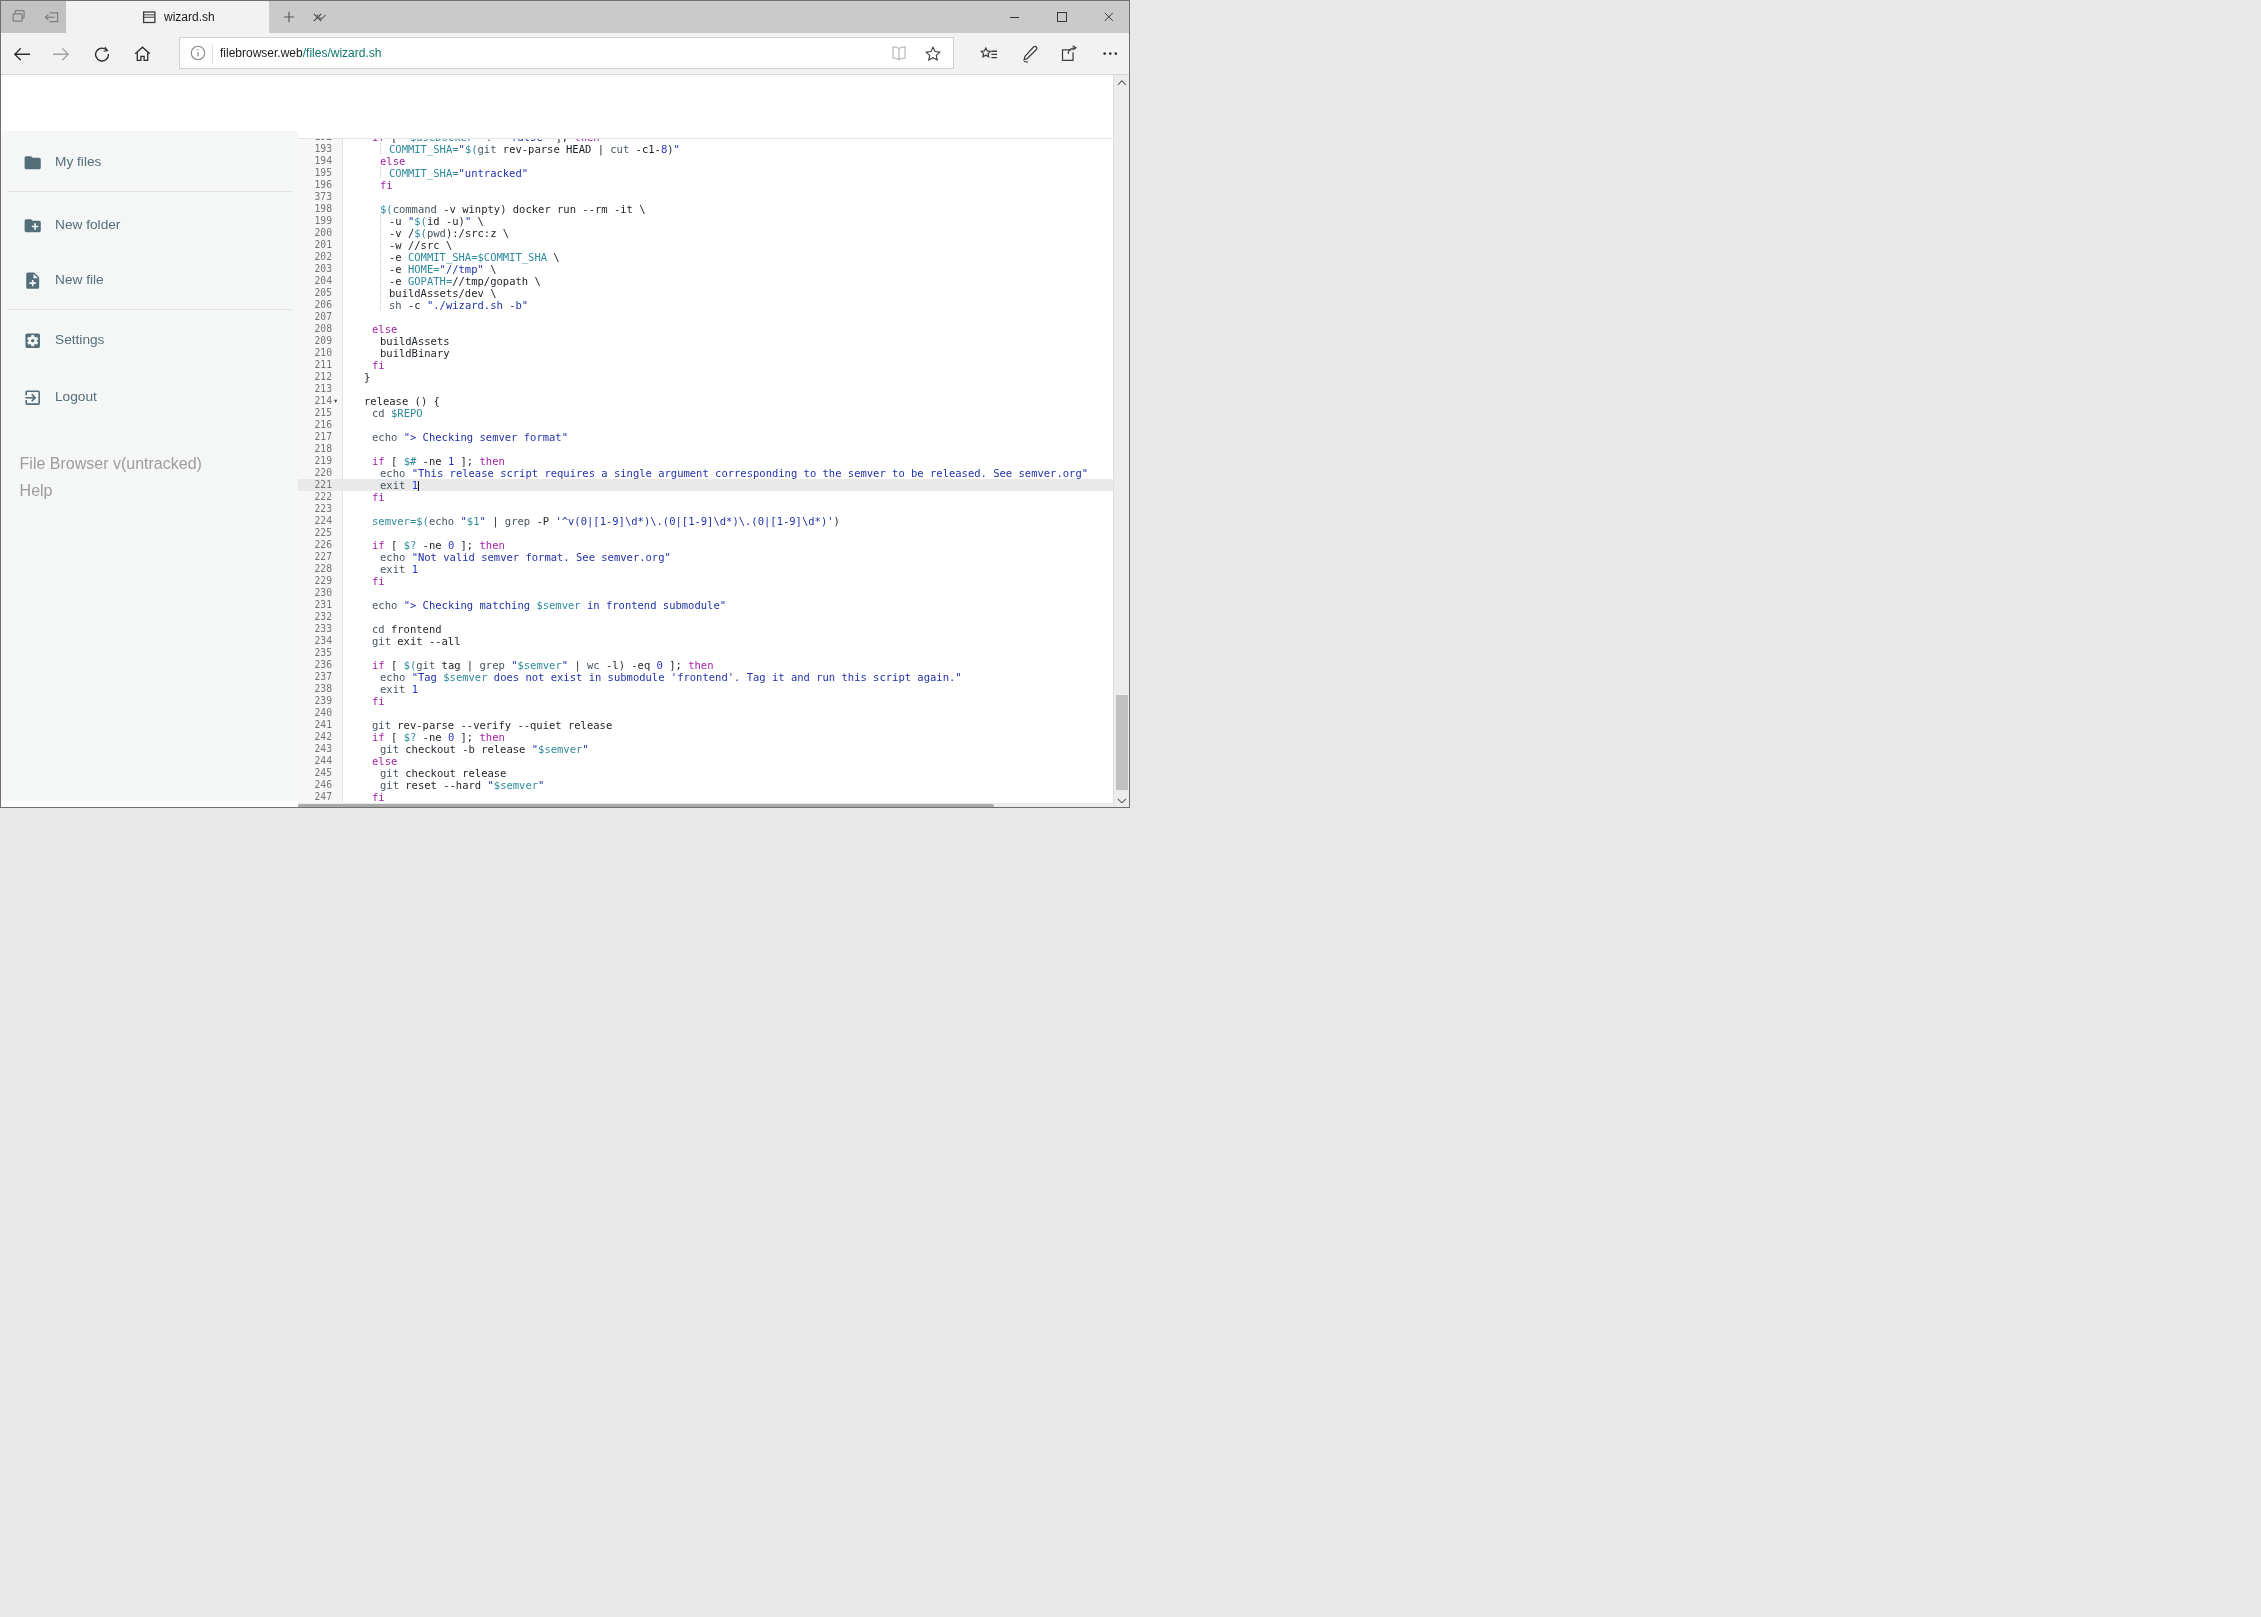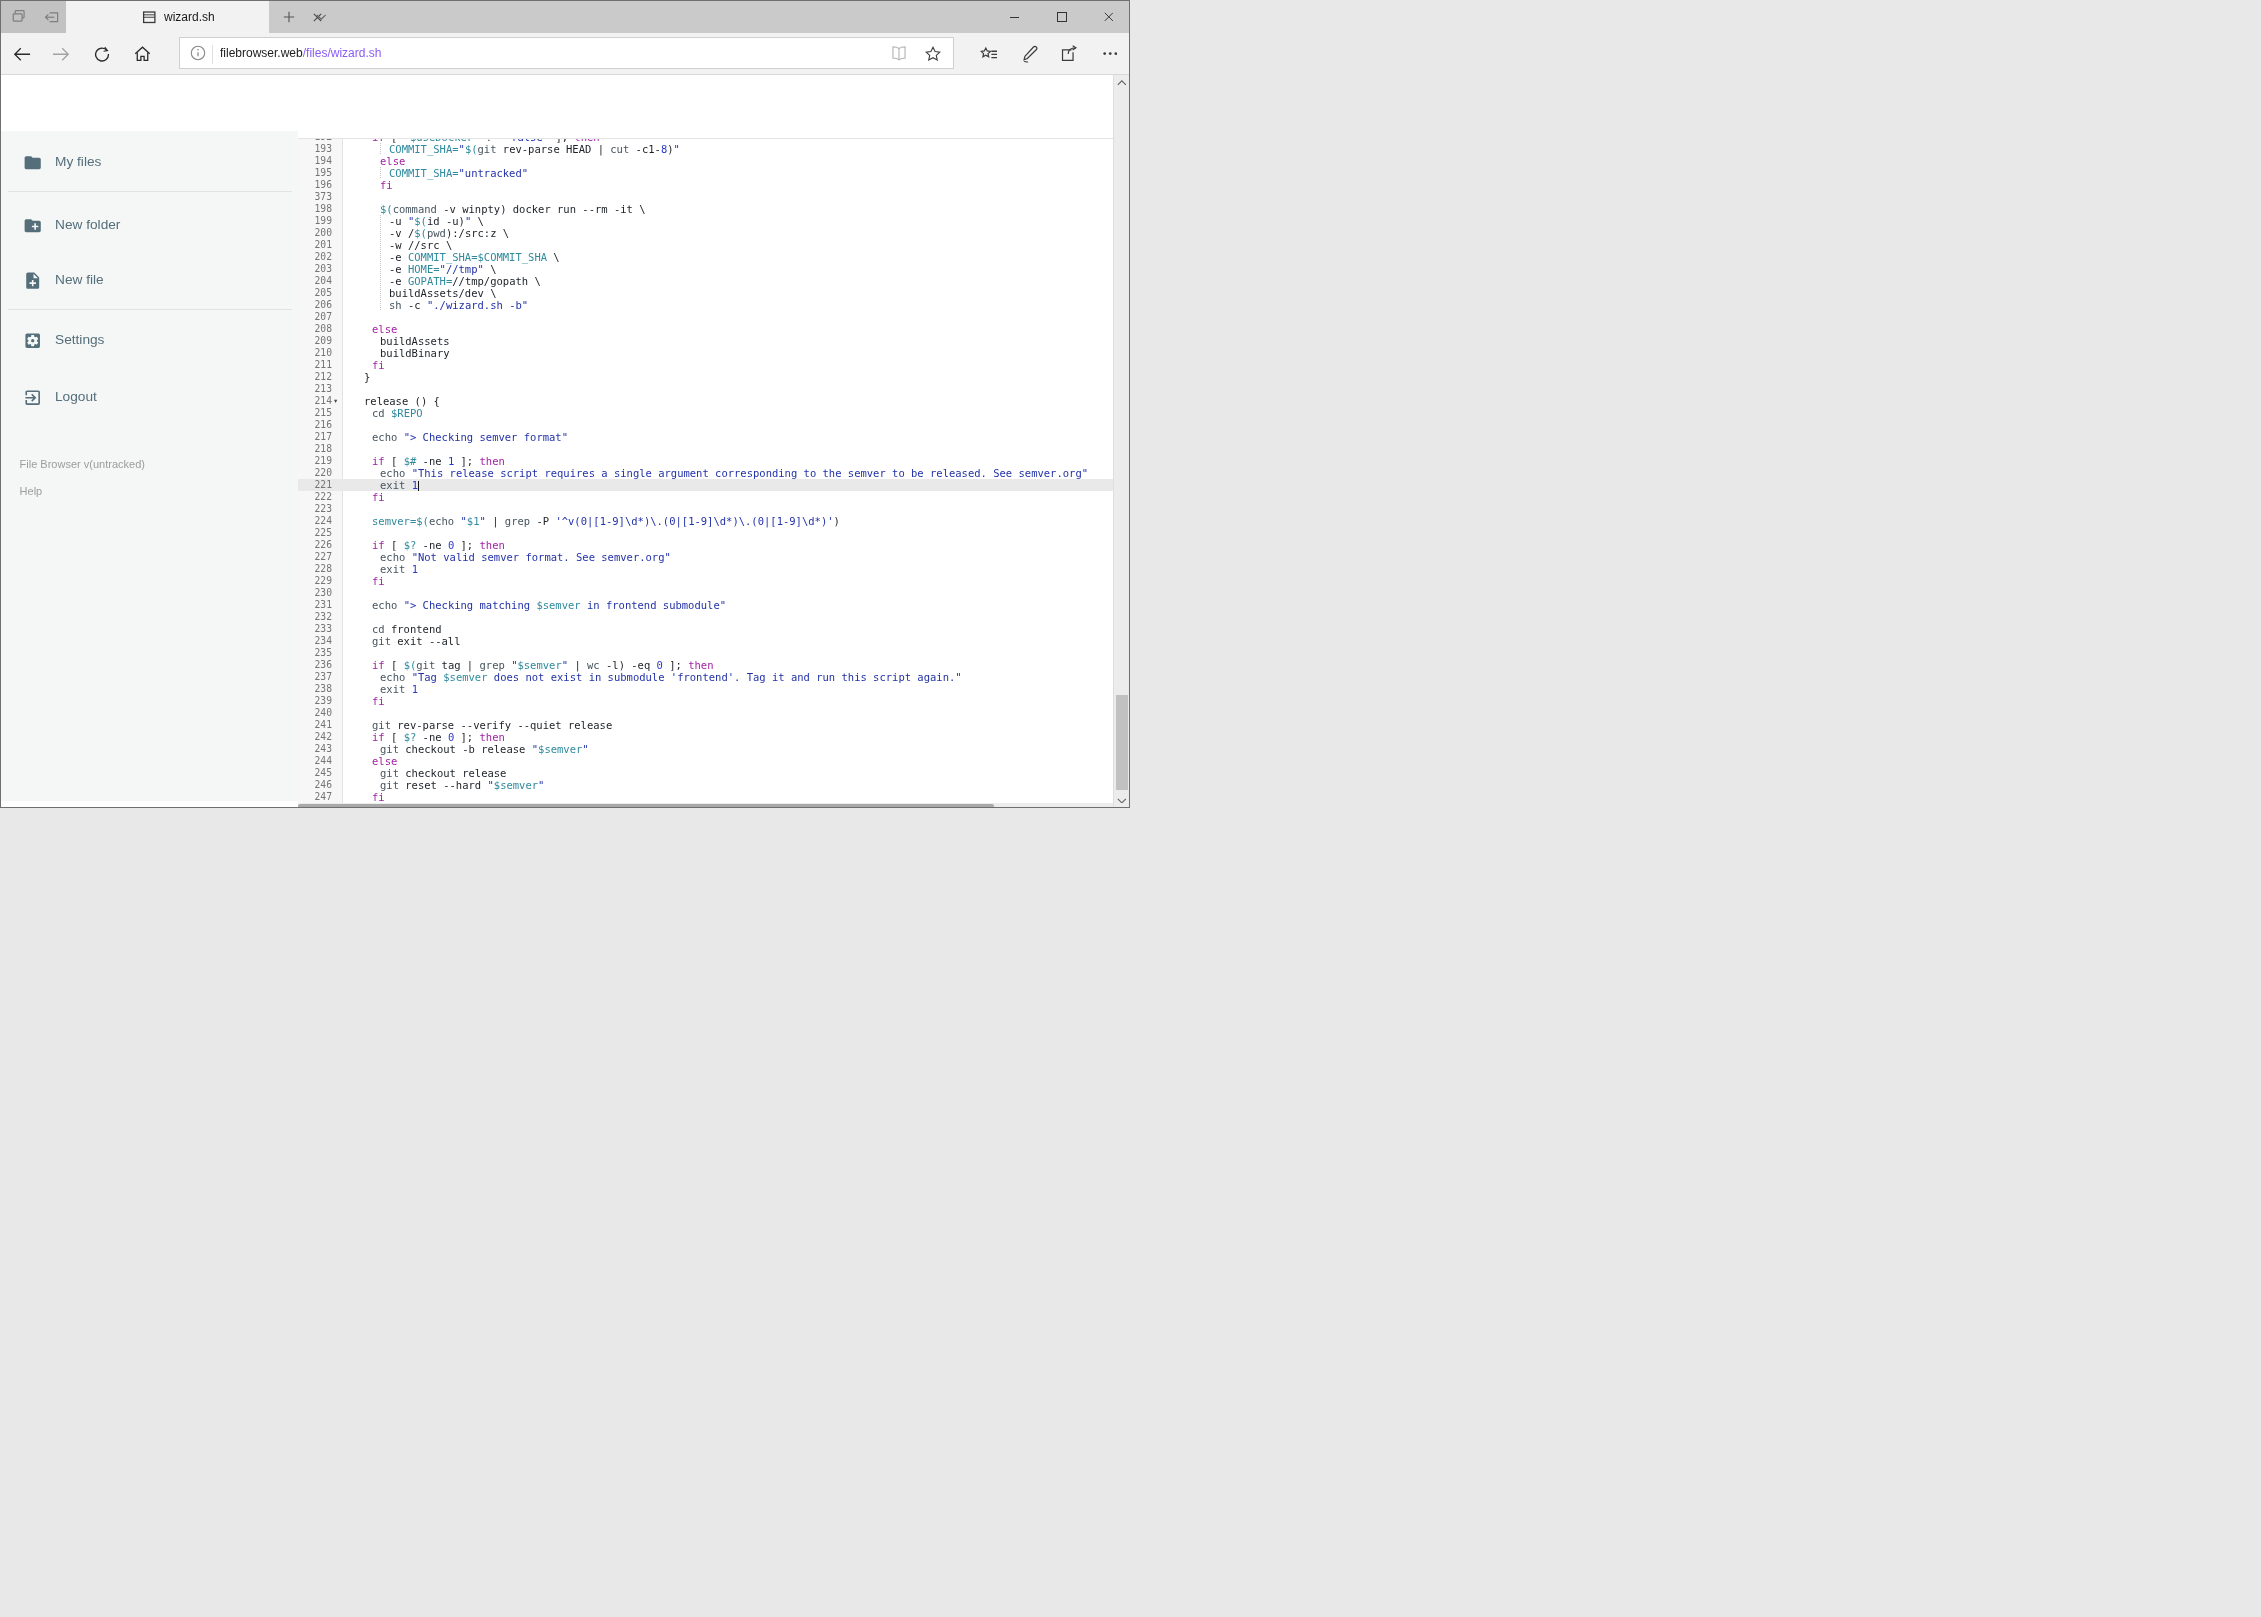--- a/index.html
+++ b/index.html
@@ -21,40 +21,40 @@
   #btn-min{left:995px;}#btn-max{left:1042px;}#btn-close{left:1089px;}
   .min-glyph{width:9px;height:0;border-top:1.1px solid #333;}
   .max-glyph{width:8px;height:8px;border:1.1px solid #333;}
   
   .navbar{position:absolute;left:0;top:32px;width:100%;height:42px;background:#f2f2f2;border-bottom:0.8px solid #d8d8d8;box-sizing:border-box;}
   .nav-btn{position:absolute;top:4.8px;width:32px;height:32px;display:flex;align-items:center;justify-content:center;}
   .addressbar{position:absolute;left:178px;top:4px;width:775px;height:32px;background:#fff;border:0.8px solid #cfcfcf;box-sizing:border-box;}
   .ab-sep{position:absolute;left:31.5px;top:6.5px;width:0;height:19.4px;border-left:0.8px solid #e0e0e0;}
   .url{position:absolute;left:40px;top:0;line-height:31px;font-size:12px;white-space:nowrap;}
   .url .host{color:#1b1b1b;}
-  .url .path{color:#8b5cf6;}
+  .url .path{color:#0f766e;}
   .ab-ico{position:absolute;top:5.7px;width:19.4px;height:19.4px;display:flex;align-items:center;justify-content:center;}
   
   .appheader{position:absolute;left:0;top:74px;width:100%;height:64px;background:#fff;border-bottom:0.8px solid #e4e4e4;box-sizing:border-box;}
   .logo{position:absolute;left:18.6px;top:84px;width:44px;height:44px;border-radius:50%;border:4px solid #2574e8;background:#fff;box-sizing:border-box;overflow:hidden;}
   .logo-shadow{position:absolute;left:13px;top:13px;width:37px;height:37px;background:#dadada;transform:rotate(45deg);}
   .logo svg{position:absolute;left:5.7px;top:5.7px;}
   .search{position:absolute;left:75px;top:87px;width:405px;height:44px;background:#f2f2f2;border-radius:2.4px;}
   .search svg{position:absolute;left:18px;top:13.7px;}
   .search input{position:absolute;left:45px;top:0;width:347px;height:44px;border:none;background:transparent;outline:none;
     font-family:"Liberation Sans",sans-serif;font-size:13.7px;color:#444;}
   .search input::placeholder{color:#9b9b9b;opacity:1;}
   .tool-btn{position:absolute;top:90px;width:32px;height:32px;display:flex;align-items:center;justify-content:center;color:#546e7a;}
   
   .sidebar{position:absolute;left:0;top:130px;width:297px;height:670px;background:#f5f6f6;}
   .sb-item{position:absolute;left:0;width:297px;height:32px;color:#546e7a;cursor:default;}
   .sb-item .ico{position:absolute;left:22px;top:6.5px;}
   .sb-item .lbl{position:absolute;left:54px;top:0;line-height:32px;font-size:13.7px;}
   .sb-div{position:absolute;left:6.5px;width:284px;height:0;border-top:0.8px solid #e2e2e2;}
-  .sb-foot{position:absolute;left:18.6px;font-size:11px;color:#9c9c9c;line-height:16px;}
+  .sb-foot{position:absolute;left:18.6px;font-size:16px;color:#9c9c9c;line-height:16px;}
   
   .editorbg{position:absolute;left:297px;top:138px;width:815px;height:670px;background:#fff;}
   .gutterbg{position:absolute;left:297px;top:138px;width:45px;height:670px;background:var(--gbg,#f7f7f7);border-right:0.8px solid #e3e3e3;box-sizing:border-box;}
   #code-rows{position:absolute;left:0;top:138px;width:1112px;height:670px;overflow:hidden;}
   #code-inner{margin-top:-7.9px;}
   .crow{position:relative;height:12px;}
   .aband{position:absolute;left:297px;right:0;top:0;bottom:0;background:var(--albg,#e9e9e9);}
   .lnum{position:absolute;left:297px;width:34px;text-align:right;font-family:"DejaVu Sans Mono",monospace;font-size:9.7px;line-height:12px;color:var(--lnc,#757575);}
   .foldm{position:absolute;left:333px;top:0;font-size:6.5px;line-height:12px;color:#4a4a4a;}
   .cline{position:absolute;left:363px;top:0;white-space:pre;font-family:"DejaVu Sans Mono",monospace;font-size:10.5px;line-height:12px;color:var(--pl,#1b2026);}

